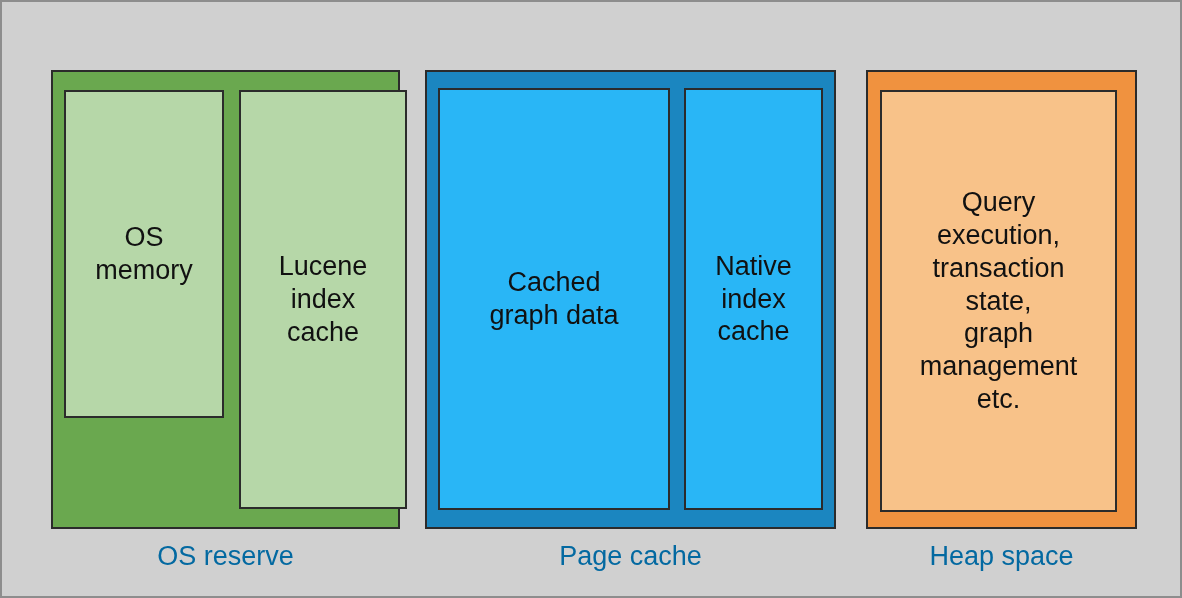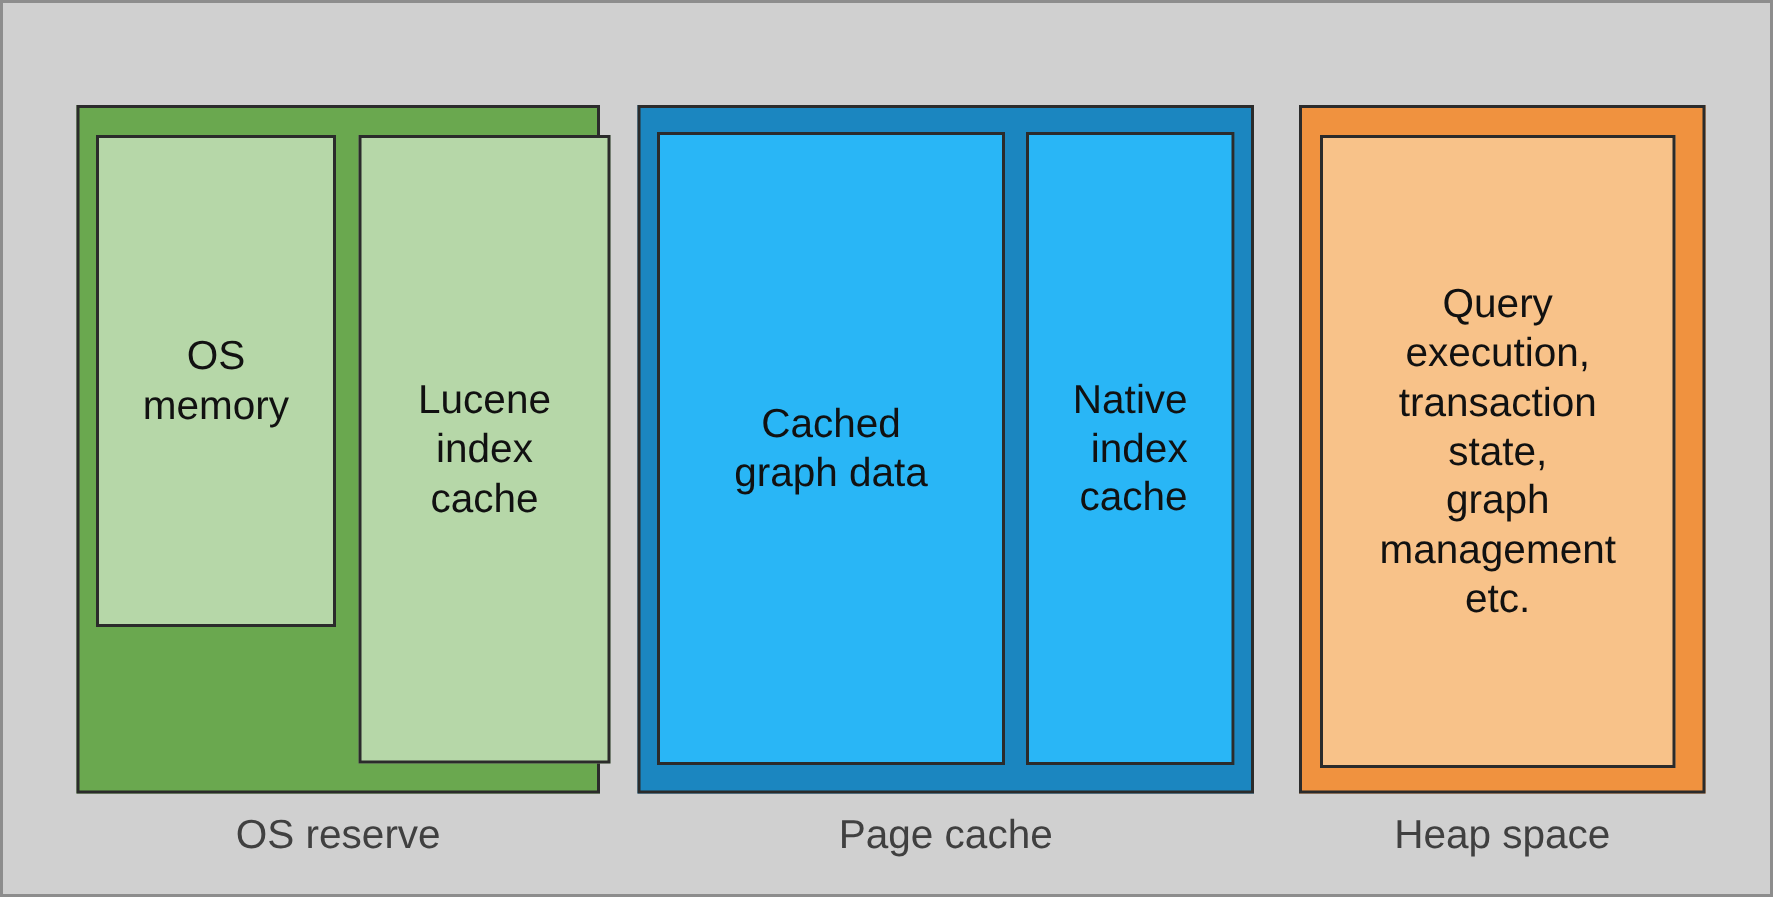--- a/index.html
+++ b/index.html
@@ -57,35 +57,35 @@
   }
   .cell.green  { background: #b6d7a8; }
   .cell.blue   { background: #29b6f6; }
   .cell.orange { background: #f8c289; }
 
   
   .cell.os-memory  { left: 62px;  top: 88px; width: 160px; height: 328px; }
   .cell.lucene     { left: 237px; top: 88px; width: 168px; height: 419px; }
   
   .cell.cached     { left: 436px; top: 86px; width: 232px; height: 422px; justify-content: center; }
-  .cell.native     { left: 682px; top: 86px; width: 139px; height: 422px; text-align: right; }
+  .cell.native     { left: 682px; top: 86px; width: 139px; height: 422px; }
   
   .cell.heapbody   { left: 878px; top: 88px; width: 237px; height: 422px; }
 
   .cell .label {
     display: block;
     white-space: pre-line;
   }
 
   
   .caption {
     position: absolute;
     top: 541px;
     font-size: 27px;
-    color: #404040;
+    color: #0369a1;
     text-align: center;
     white-space: nowrap;
     line-height: 1;
   }
   .caption.os    { left: 49px;  width: 349px; }
   .caption.page  { left: 423px; width: 411px; }
   .caption.heap  { left: 864px; width: 271px; }
 </style>
 </head>
 <body>

